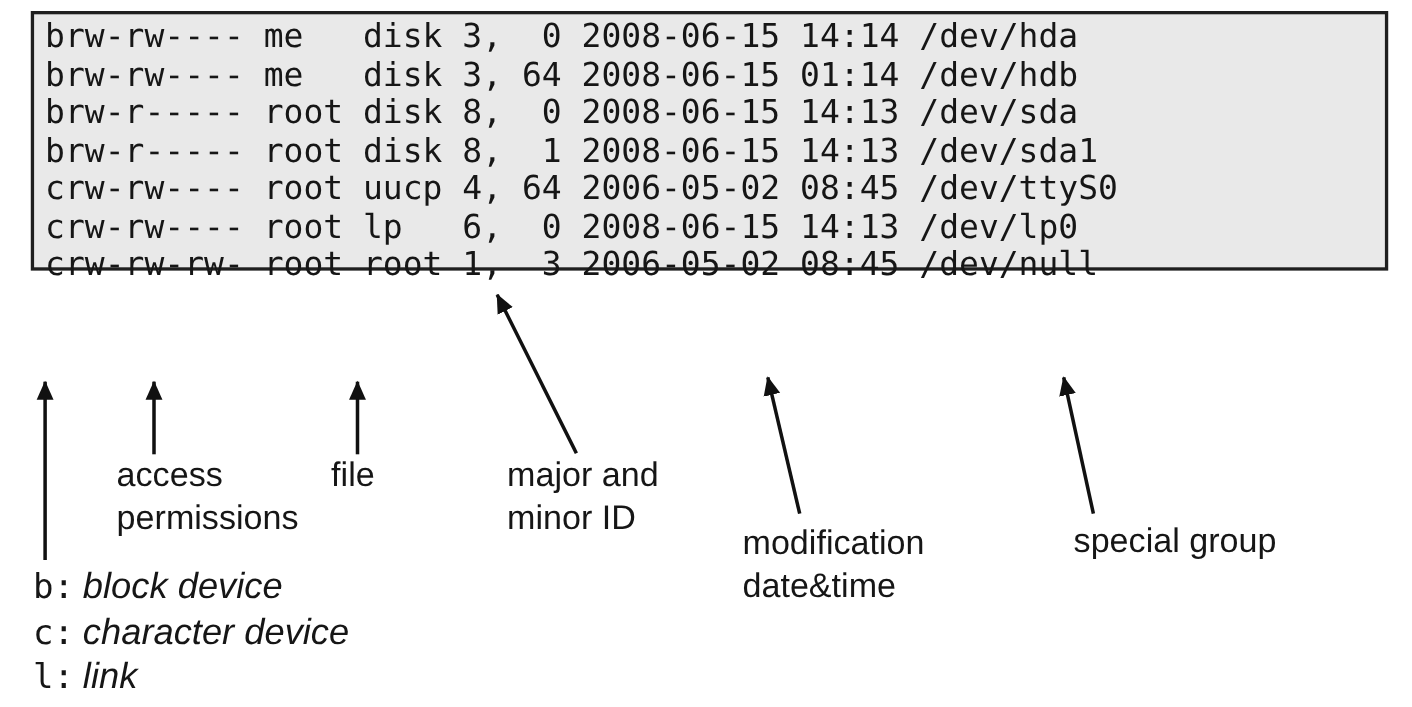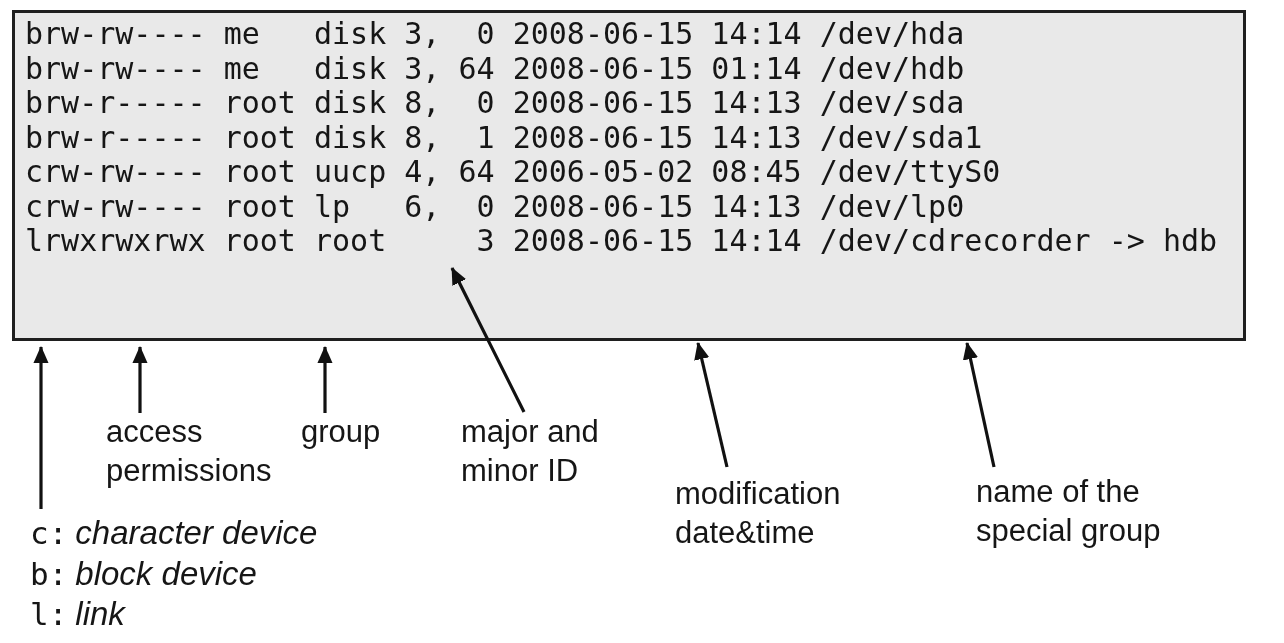--- a/index.html
+++ b/index.html
@@ -5,22 +5,22 @@
   html,body{margin:0;padding:0;background:#ffffff;}
   .canvas{
     position:relative;
     width:1284px;height:643px;
     background:var(--page-bg,#ffffff);
     font-family:"Liberation Sans",sans-serif;
     color:var(--text,#161616);
     overflow:hidden;
   }
   .term-box{
-    position:absolute;left:12px;top:10px;
-    width:1234px;height:331px;
+    position:absolute;left:28px;top:10px;
+    width:1234px;height:236px;
     box-sizing:border-box;
     background:var(--box-bg,#e9e9e9);
     border:3px solid var(--box-border,#1f1f1f);
     padding:4px 0 0 10px;
   }
   .term-line{
     font-family:"DejaVu Sans Mono","Liberation Mono",monospace;
     font-size:30px;
     line-height:34.5px;
     white-space:pre;
@@ -65,21 +65,21 @@
 
 <div class="canvas">
 
   <div class="term-box">
     <div class="term-line">brw-rw---- me   disk 3,  0 2008-06-15 14:14 /dev/hda</div>
     <div class="term-line">brw-rw---- me   disk 3, 64 2008-06-15 01:14 /dev/hdb</div>
     <div class="term-line">brw-r----- root disk 8,  0 2008-06-15 14:13 /dev/sda</div>
     <div class="term-line">brw-r----- root disk 8,  1 2008-06-15 14:13 /dev/sda1</div>
     <div class="term-line">crw-rw---- root uucp 4, 64 2006-05-02 08:45 /dev/ttyS0</div>
     <div class="term-line">crw-rw---- root lp   6,  0 2008-06-15 14:13 /dev/lp0</div>
-    <div class="term-line">lrwxrwxrwx root root     3 2008-06-15 14:14 /dev/cdrecorder -&gt; hdb</div>
+    <div class="term-line">crw-rw-rw- root root 1,  3 2006-05-02 08:45 /dev/null</div>
   </div>
 
   <svg class="overlay" viewBox="0 0 1284 643" xmlns="http://www.w3.org/2000/svg">
     <defs>
       <marker id="ah" viewBox="0 0 10 10" markerWidth="6" markerHeight="6" refX="8.5" refY="5" orient="auto">
         <path d="M0,1 L9,5 L0,9 z" fill="#111111"></path>
       </marker>
     </defs>
     <line x1="41" y1="509" x2="41" y2="347" marker-end="url(#ah)"></line>
     <line x1="140" y1="413" x2="140" y2="347" marker-end="url(#ah)"></line>
@@ -88,43 +88,42 @@
     <line x1="727" y1="467" x2="698" y2="343" marker-end="url(#ah)"></line>
     <line x1="994" y1="467" x2="967" y2="343" marker-end="url(#ah)"></line>
   </svg>
 
   <div class="label" style="left:78px;top:412px">
     <div>access</div>
     <div>permissions</div>
   </div>
 
   <div class="label" style="left:273px;top:412px">
-    <div>group</div>
+    <div>file</div>
   </div>
 
   <div class="label" style="left:433px;top:412px">
     <div>major and</div>
     <div>minor ID</div>
   </div>
 
   <div class="label" style="left:647px;top:474px">
     <div>modification</div>
     <div>date&amp;time</div>
   </div>
 
   <div class="label" style="left:948px;top:472px">
-    <div>name of the</div>
     <div>special group</div>
   </div>
 
   <div class="legend">
     <div class="legend-row">
-      <span class="legend-key">c:</span><span class="legend-desc">character device</span>
+      <span class="legend-key">b:</span><span class="legend-desc">block device</span>
     </div>
     <div class="legend-row">
-      <span class="legend-key">b:</span><span class="legend-desc">block device</span>
+      <span class="legend-key">c:</span><span class="legend-desc">character device</span>
     </div>
     <div class="legend-row">
       <span class="legend-key">l:</span><span class="legend-desc">link</span>
     </div>
   </div>
 
 </div>
 
 </body></html>

